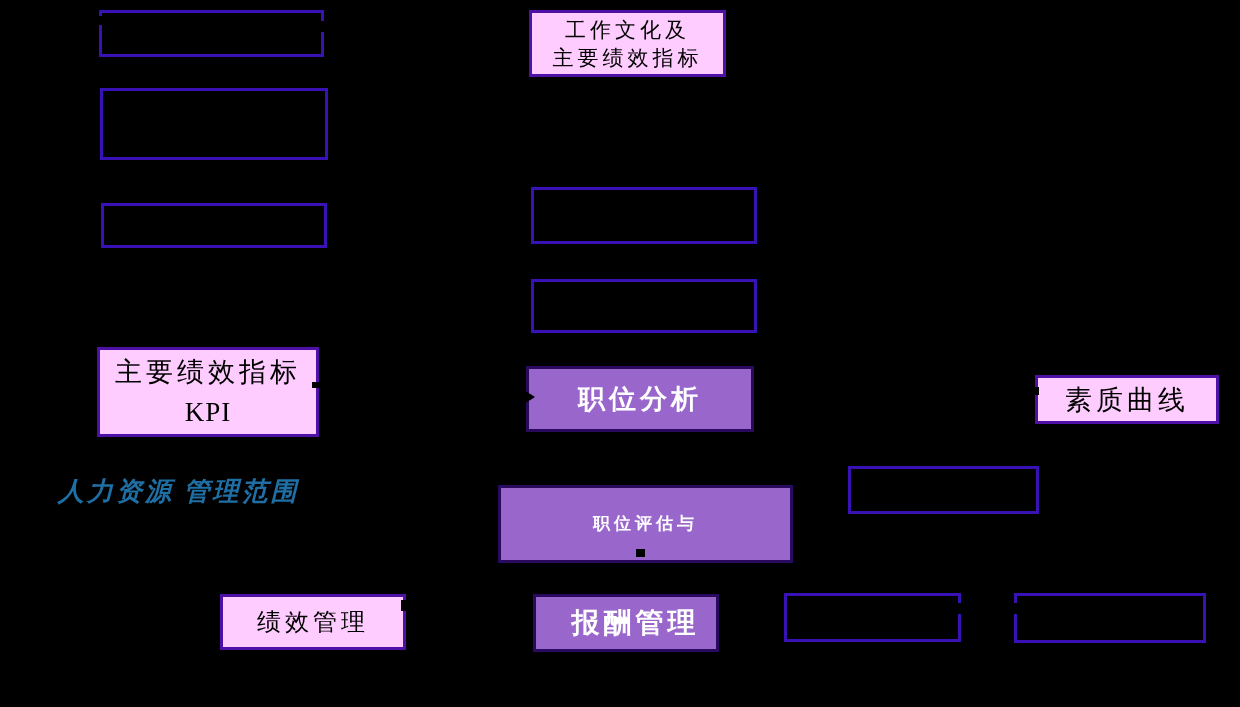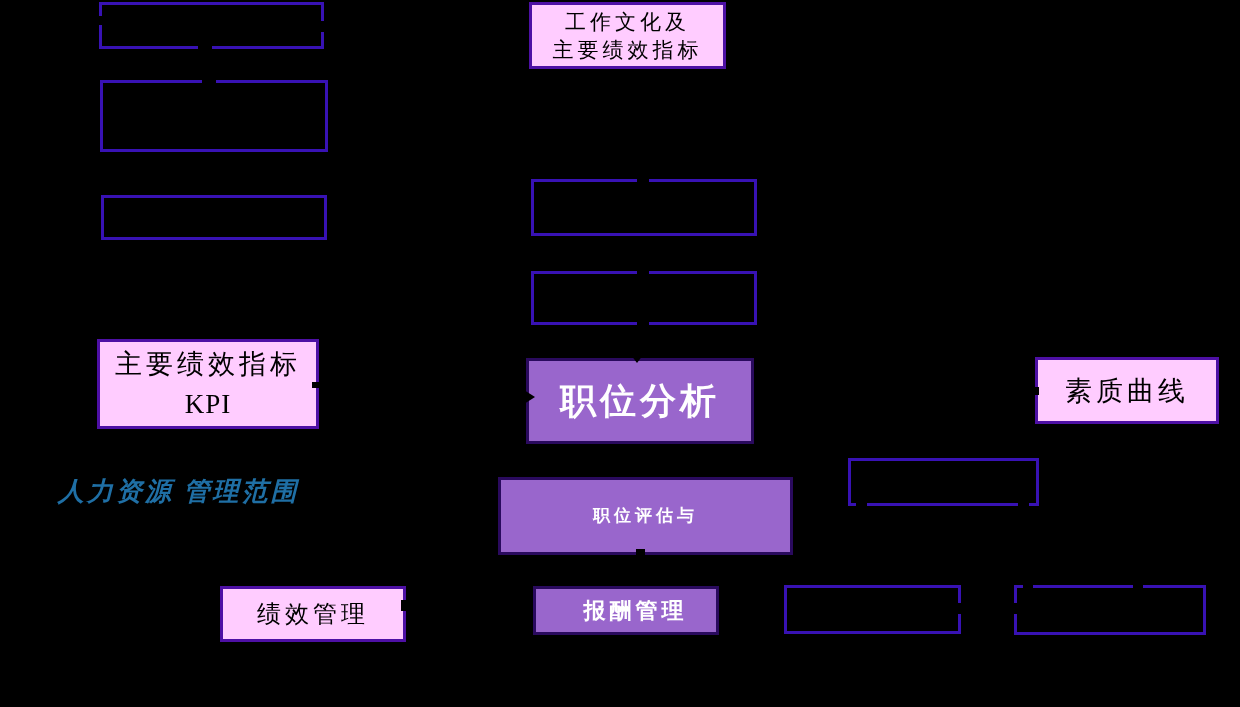--- a/index.html
+++ b/index.html
@@ -13,21 +13,21 @@
     --pink-text:#000000;
     --purple-text:#FFFFFF;
   }
   html,body{margin:0;padding:0;background:var(--background);}
   .stage{
     position:relative;width:1240px;height:707px;overflow:hidden;
     background:var(--background);
     font-family:"Liberation Serif","DejaVu Serif",serif;
   }
   .box{position:absolute;box-sizing:border-box;display:flex;flex-direction:column;
-       align-items:center;justify-content:center;text-align:center;}
+       align-items:center;justify-content:center;text-align:center;margin-top:8px;}
   .empty{border:3px solid var(--empty-box-border);background:transparent;}
   .pink{border:3px solid var(--pink-border);background:var(--pink-fill);
         color:var(--pink-text);letter-spacing:4px;}
   .purple{border:3px solid var(--purple-border);background:var(--purple-fill);
         color:var(--purple-text);font-weight:bold;letter-spacing:4px;}
   .box span{display:block;white-space:nowrap;}
 
   
   #e1{left:99px;top:2px;width:225px;height:47px;}
   #e2{left:100px;top:80px;width:228px;height:72px;}
@@ -35,25 +35,25 @@
   #e4{left:531px;top:179px;width:226px;height:57px;}
   #e5{left:531px;top:271px;width:226px;height:54px;}
   #e6{left:848px;top:458px;width:191px;height:48px;}
   #e7{left:784px;top:585px;width:177px;height:49px;}
   #e8{left:1014px;top:585px;width:192px;height:50px;}
 
   
   #work-culture{left:529px;top:2px;width:197px;height:67px;font-size:21px;line-height:28px;}
   #kpi{left:97px;top:339px;width:222px;height:90px;font-size:27px;line-height:40px;text-align:right;}
   #kpi .latin{letter-spacing:1px;}
-  #quality-curve{left:1035px;top:357px;width:184px;height:67px;font-size:27px;}
+  #quality-curve{left:1035px;top:367px;width:184px;height:49px;font-size:27px;}
   #performance{left:220px;top:586px;width:186px;height:56px;font-size:24px;}
-  #job-analysis{left:526px;top:358px;width:228px;height:86px;font-size:36px;}
+  #job-analysis{left:526px;top:358px;width:228px;height:66px;font-size:27px;}
   #job-evaluation{left:498px;top:477px;width:295px;height:78px;font-size:17px;line-height:36px;}
-  #compensation{left:533px;top:586px;width:186px;height:49px;font-size:22px;padding-left:19px;}
+  #compensation{left:533px;top:586px;width:186px;height:58px;font-size:28px;padding-left:19px;}
 
   
   .scope-label{position:absolute;left:58px;top:472px;color:var(--label-blue);
     font-style:italic;font-weight:bold;font-size:26px;line-height:40px;letter-spacing:3px;}
 
   
   .gap{position:absolute;background:var(--background);}
   #g1a{left:97px;top:16px;width:5px;height:9px;}
   #g1b{left:198px;top:43px;width:14px;height:7px;}
   #g1c{left:319px;top:21px;width:6px;height:11px;}

